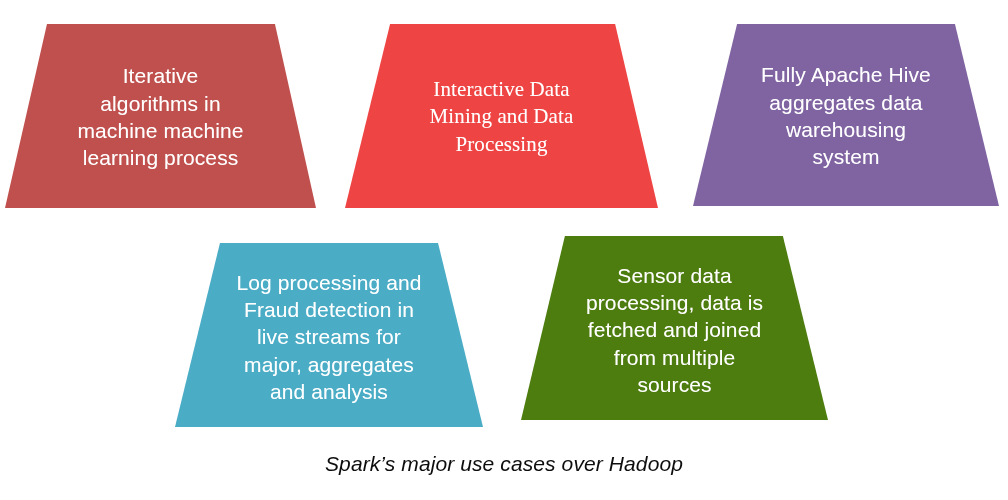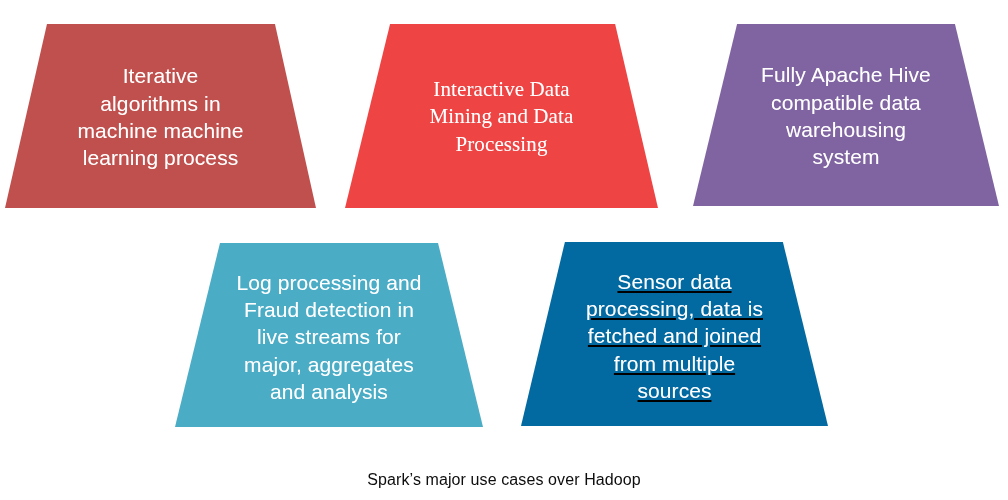--- a/index.html
+++ b/index.html
@@ -55,43 +55,43 @@
     background: #8064a2;
   }
 
   
   #shape-log-fraud-detection {
     left: 175px; top: 243px; width: 308px; height: 184px;
     clip-path: polygon(14.6% 0%, 85.4% 0%, 100% 100%, 0% 100%);
     background: #4bacc6;
   }
   #shape-sensor-data-processing {
-    left: 521px; top: 242px; width: 307px; height: 184px;
+    left: 521px; top: 236px; width: 307px; height: 184px;
     clip-path: polygon(14.3% 0%, 85.3% 0%, 100% 100%, 0% 100%);
-    background: #0369a1;
-    text-decoration: underline;
+    background: #4d7c0f;
   }
 
   
   #shape-log-fraud-detection .label,
   #shape-sensor-data-processing .label { margin-top: 4px; }
   #shape-iterative-algorithms .label,
   #shape-interactive-data-mining .label,
   #shape-hive-warehousing .label { margin-top: 2px; }
 
   #diagram-caption {
     position: absolute;
     left: 0;
-    top: 471px;
+    top: 452px;
     width: 1008px;
     text-align: center;
     color: #0d0d0d;
-    font-size: 16px;
+    font-size: 21px;
     font-weight: 400;
     letter-spacing: 0.1px;
+    font-style: italic;
   }
 </style>
 </head>
 <body>
 
 <div id="canvas">
 
   <div class="trapezoid" id="shape-iterative-algorithms">
     <span class="label">Iterative
 algorithms  in
@@ -100,21 +100,21 @@
   </div>
 
   <div class="trapezoid" id="shape-interactive-data-mining">
     <span class="label">Interactive Data
 Mining and Data
 Processing</span>
   </div>
 
   <div class="trapezoid" id="shape-hive-warehousing">
     <span class="label">Fully  Apache  Hive
-compatible  data
+aggregates  data
 warehousing
 system</span>
   </div>
 
   <div class="trapezoid" id="shape-log-fraud-detection">
     <span class="label">Log processing  and
 Fraud detection in
 live streams for
 major, aggregates
 and analysis</span>

